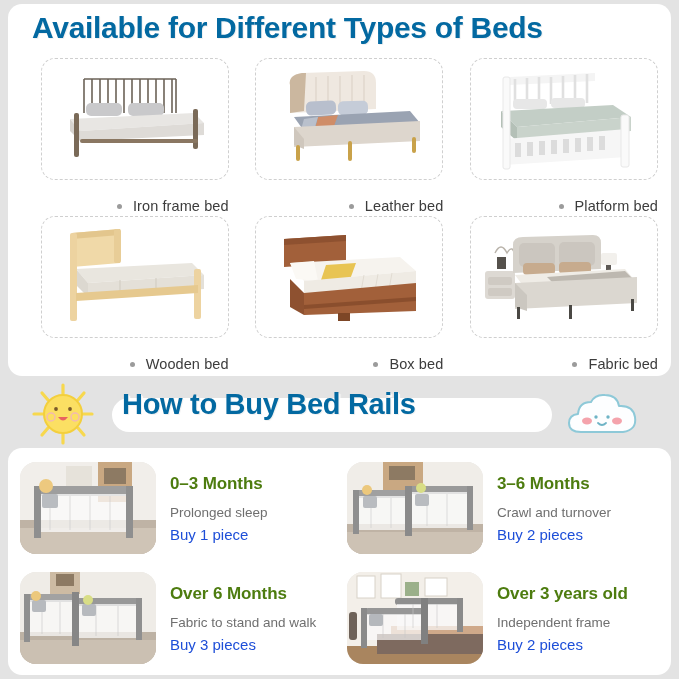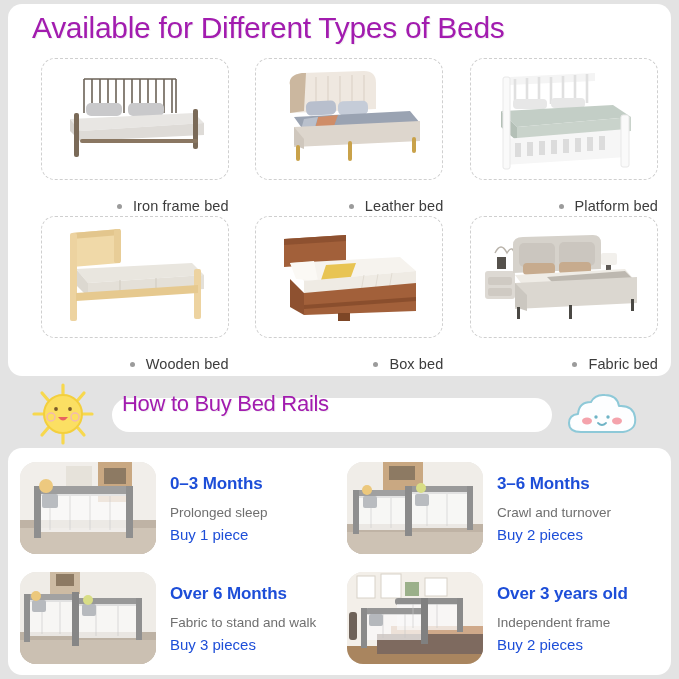--- a/index.html
+++ b/index.html
@@ -17,22 +17,22 @@
   .panel {
     position: absolute;
     background: #ffffff;
     border-radius: 14px;
   }
   #panel-beds  { left: 8px; top: 4px;   width: 663px; height: 372px; }
   #panel-rails { left: 8px; top: 448px; width: 663px; height: 227px; }
 
   
   .heading {
-    font-weight: 400;
-    color: #a21caf;
+    font-weight: 700;
+    color: #0369a1;
     letter-spacing: -0.3px;
     text-shadow: 1px 1px 0 #f2f2f2, 2px 2px 1px rgba(255,255,255,.9);
     white-space: nowrap;
     text-align: right;
   }
   #beds-heading {
     position: absolute;
     left: 32px; top: 8px;
     font-size: 30px;
     line-height: 40px;
@@ -77,21 +77,21 @@
   #rails-pill {
     position: absolute;
     left: 112px; top: 398px;
     width: 440px; height: 34px;
     background: #fff;
     border-radius: 18px;
   }
   #rails-heading {
     position: absolute;
     left: 122px; top: 384px;
-    font-size: 22px;
+    font-size: 29px;
     line-height: 40px;
   }
   #sun-icon  { position: absolute; left: 26px;  top: 382px; }
   #cloud-icon{ position: absolute; left: 563px; top: 390px; }
 
   
   .rails-grid {
     position: absolute;
     left: 20px; top: 462px;
     width: 640px;
@@ -105,21 +105,21 @@
   .rail-photo {
     width: 136px; height: 92px;
     border-radius: 16px;
     overflow: hidden;
     flex: none;
     background: #e9e7e4;
   }
   .rail-photo svg { width: 136px; height: 92px; display: block; }
   .rail-text { padding-top: 12px; }
   .rail-title {
-    font-size: 17px; font-weight: 700; color: #1d4ed8;
+    font-size: 17px; font-weight: 700; color: #4d7c0f;
     letter-spacing: -0.1px; white-space: nowrap;
   }
   .rail-sub {
     font-size: 13.5px; color: #6f6f6f;
     margin-top: 11px; white-space: nowrap;
   }
   .rail-buy {
     font-size: 15px; color: #1d4ed8;
     margin-top: 6px; white-space: nowrap;
   }

